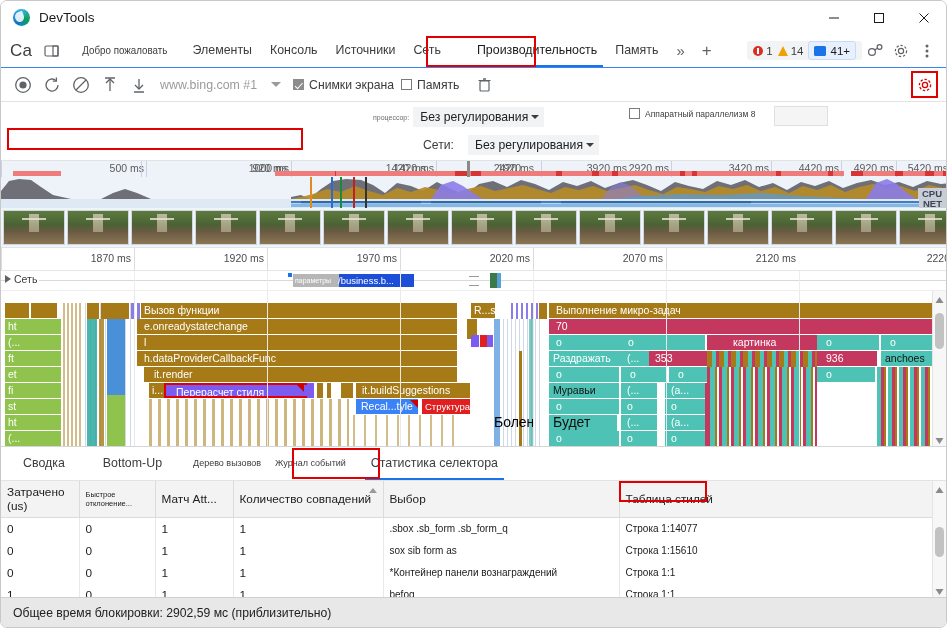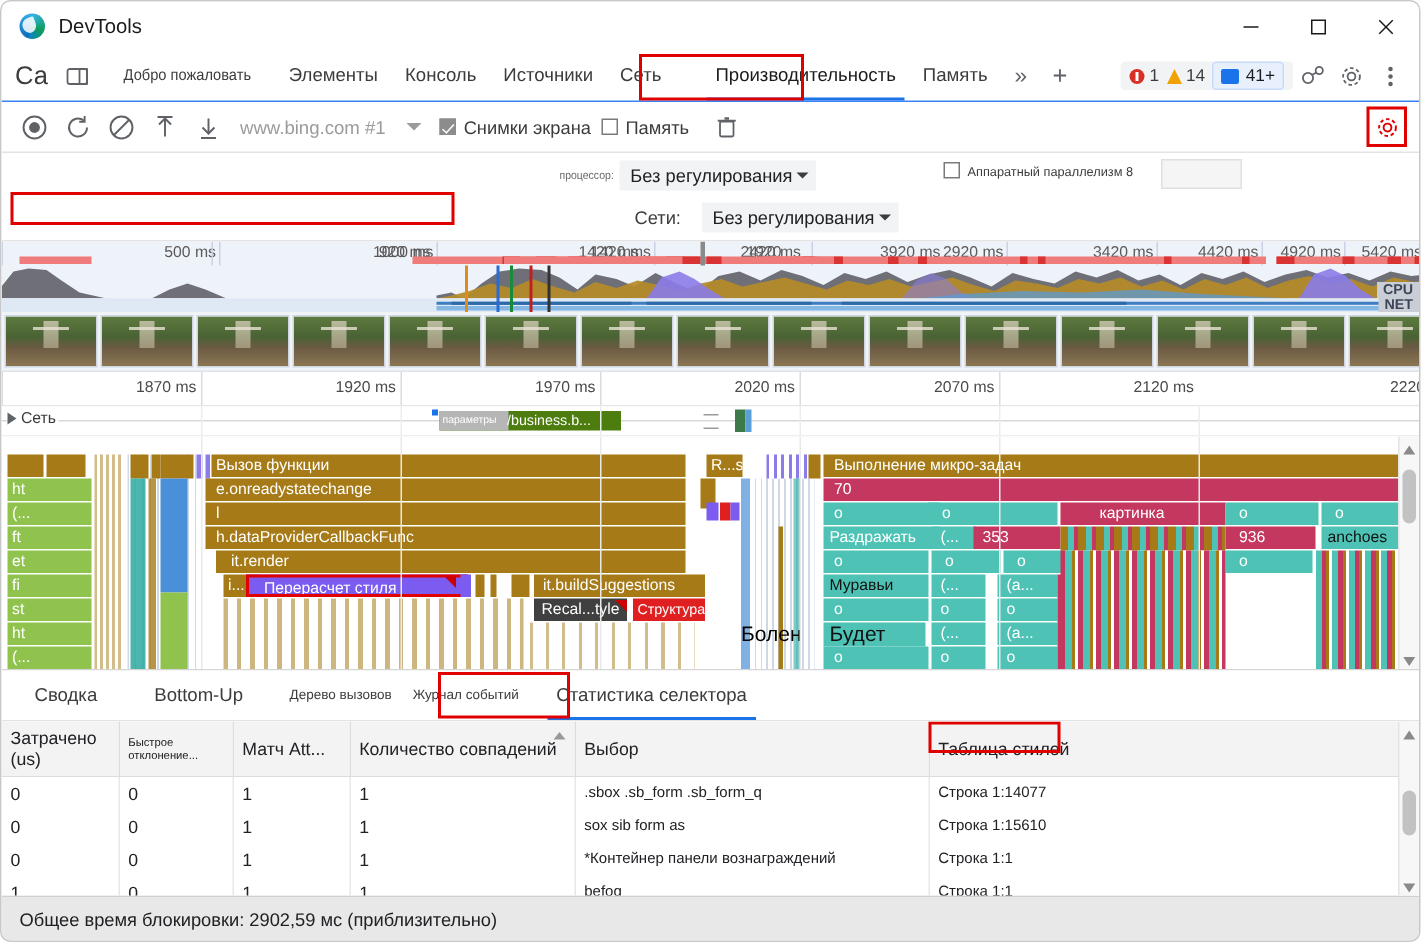--- a/index.html
+++ b/index.html
@@ -111,21 +111,21 @@
   
   .detruler{height:22px;min-height:22px;position:relative;background:#fff;border-bottom:1px solid #e6e6e6;}
   .dtick{position:absolute;top:0;height:22px;border-left:1px solid #dcdcdc;}
   .dtick span{position:absolute;right:4px;top:4px;font-size:10.5px;color:#4a4a4a;white-space:nowrap;}
 
   
   .netrow{height:19px;min-height:19px;position:relative;background:#fff;border-bottom:1px solid #eee;}
   .nettoggle{position:absolute;left:4px;top:2px;display:flex;align-items:center;gap:3px;z-index:4;background:#fff;padding-right:2px;}
   .tri-right{width:0;height:0;border-top:4.5px solid transparent;border-bottom:4.5px solid transparent;border-left:6px solid #5f6368;}
   .netname{font-size:10.5px;color:#3c3c3c;}
-  .netbar{position:absolute;top:3px;height:13px;background:#4d7c0f;color:#fff;font-size:9.5px;
+  .netbar{position:absolute;top:3px;height:13px;background:#1d4ed8;color:#fff;font-size:9.5px;
     line-height:13px;padding-left:3px;white-space:nowrap;overflow:hidden;}
   .netbar .lt{position:absolute;left:0;top:0;bottom:0;width:46px;background:#b6b6b6;color:#fff;font-size:7px;line-height:13px;padding-left:2px;box-sizing:border-box;}
   .netline{position:absolute;left:0;right:0;top:9px;height:1px;background:#d9d9d9;}
 
   
   .flame{flex:1 1 auto;position:relative;overflow:hidden;background:#fff;border-bottom:1px solid #d5d5d5;}
   .fb{position:absolute;box-sizing:border-box;font-size:10.5px;line-height:15px;
     color:#fff;white-space:nowrap;overflow:hidden;padding-left:3px;}
   .fb.dk{color:#111;}
   .scrollbar-v{position:absolute;right:0;top:0;bottom:0;width:13px;background:#f7f7f7;border-left:1px solid #e4e4e4;}
@@ -511,21 +511,21 @@
 
     <div class="fb" style="left:140px;top:12px;width:316px;height:15px;background:#a67a16;"><span>Вызов функции</span></div>
     <div class="fb" style="left:136px;top:28px;width:320px;height:15px;background:#a67a16;padding-left:7px;"><span>e.onreadystatechange</span></div>
     <div class="fb" style="left:136px;top:44px;width:320px;height:15px;background:#a67a16;padding-left:7px;"><span>l</span></div>
     <div class="fb" style="left:136px;top:60px;width:320px;height:15px;background:#a67a16;padding-left:7px;"><span>h.dataProviderCallbackFunc</span></div>
     <div class="fb" style="left:143px;top:76px;width:313px;height:15px;background:#a67a16;padding-left:10px;"><span>it.render</span></div>
     <div class="fb" style="left:148px;top:92px;width:24px;height:15px;background:#a67a16;"><span>i...</span></div>
     <div class="fb" style="left:163px;top:92px;width:148px;height:15px;background:#7c5cf0;padding-left:10px;border:2px solid #e00000;"><span>Перерасчет стиля</span></div>
     <div style="position:absolute;left:295px;top:93px;width:0;height:0;border-top:8px solid #c00;border-left:8px solid transparent;"></div>
     <div class="fb" style="left:355px;top:92px;width:114px;height:15px;background:#a67a16;padding-left:6px;"><span>it.buildSuggestions</span></div>
-    <div class="fb" style="left:355px;top:108px;width:62px;height:15px;background:#404040;padding-left:5px;"><span>Recal...tyle</span></div>
+    <div class="fb" style="left:355px;top:108px;width:62px;height:15px;background:#3b82f6;padding-left:5px;"><span>Recal...tyle</span></div>
     <div style="position:absolute;left:409px;top:109px;width:0;height:0;border-top:8px solid #c00;border-left:8px solid transparent;"></div>
     <div class="fb" style="left:421px;top:108px;width:48px;height:15px;background:#e02020;padding-left:3px;font-size:9.5px;"><span>Структура</span></div>
     <div class="fb" style="left:470px;top:12px;width:24px;height:15px;background:#a67a16;"><span>R...s</span></div>
 
     <div style="position:absolute;left:306px;top:92px;width:7px;height:15px;background:#7c5cf0;"></div>
     <div style="position:absolute;left:316px;top:92px;width:6px;height:15px;background:#a67a16;"></div>
     <div style="position:absolute;left:326px;top:92px;width:4px;height:15px;background:#a67a16;"></div>
     <div style="position:absolute;left:340px;top:92px;width:12px;height:15px;background:#a67a16;"></div>
     <div style="position:absolute;left:148px;top:108px;width:200px;height:64px;background:repeating-linear-gradient(90deg,#a67a16 0 3px,#fff 3px 9px);opacity:.55;"></div>
     <div style="position:absolute;left:352px;top:124px;width:110px;height:48px;background:repeating-linear-gradient(90deg,#a67a16 0 2px,#fff 2px 11px);opacity:.5;"></div>

